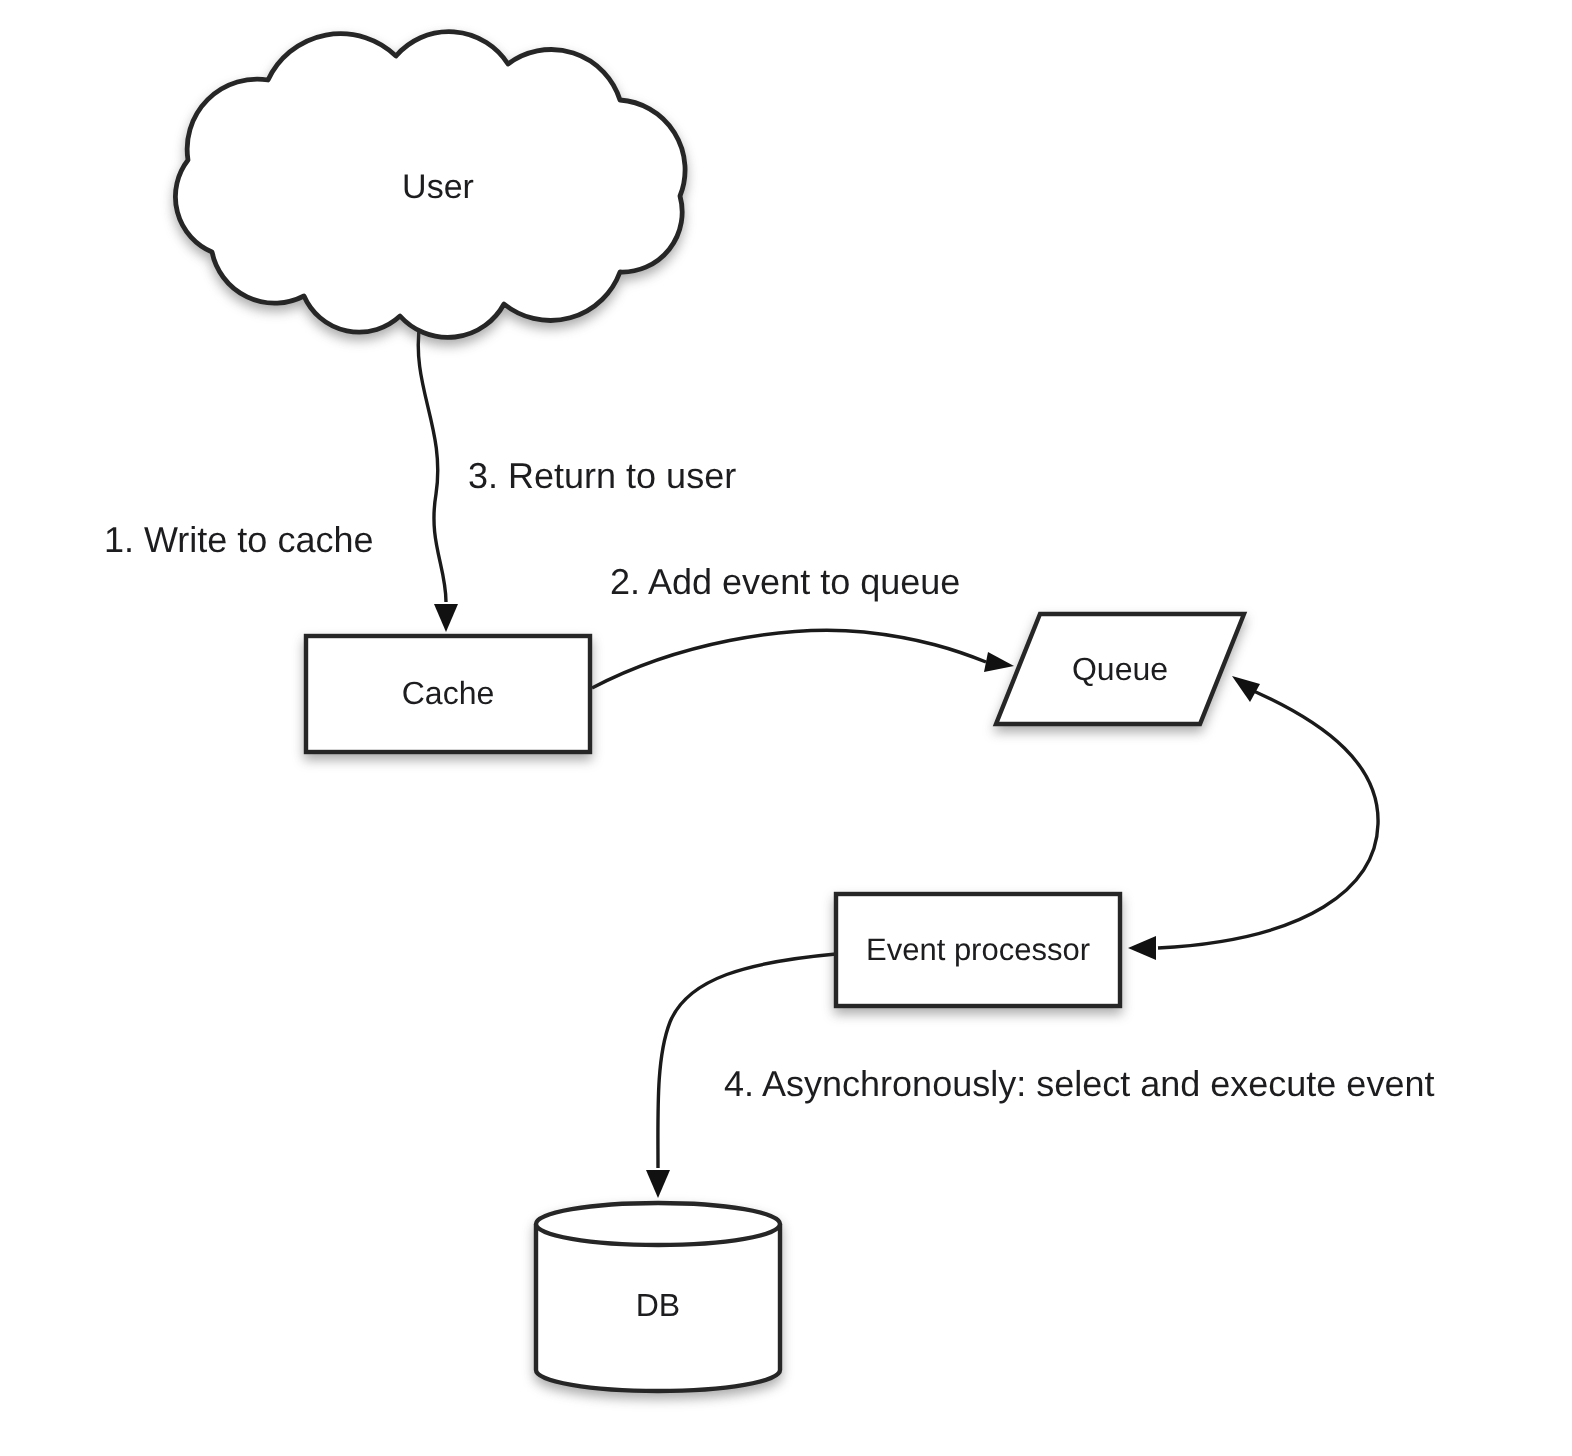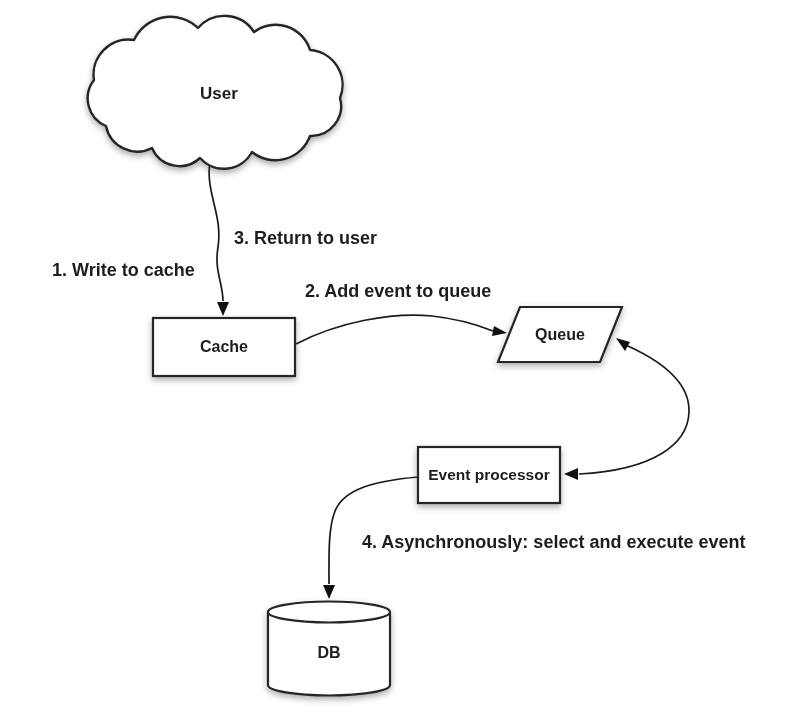--- a/index.html
+++ b/index.html
@@ -9,21 +9,20 @@
     width: 786px;
     height: 728px;
     overflow: hidden;
     font-family: "Liberation Sans", sans-serif;
   }
   .canvas-wrap {
     position: relative;
     width: 786px;
     height: 588px;
     background: #ffffff;
-    font-weight: bold;
   }
   svg { display: block; }
   .shape {
     fill: #ffffff;
     stroke: #262626;
     stroke-width: 2.2;
   }
   .cloud {
     stroke-width: 2.4;
     stroke-linejoin: round;

